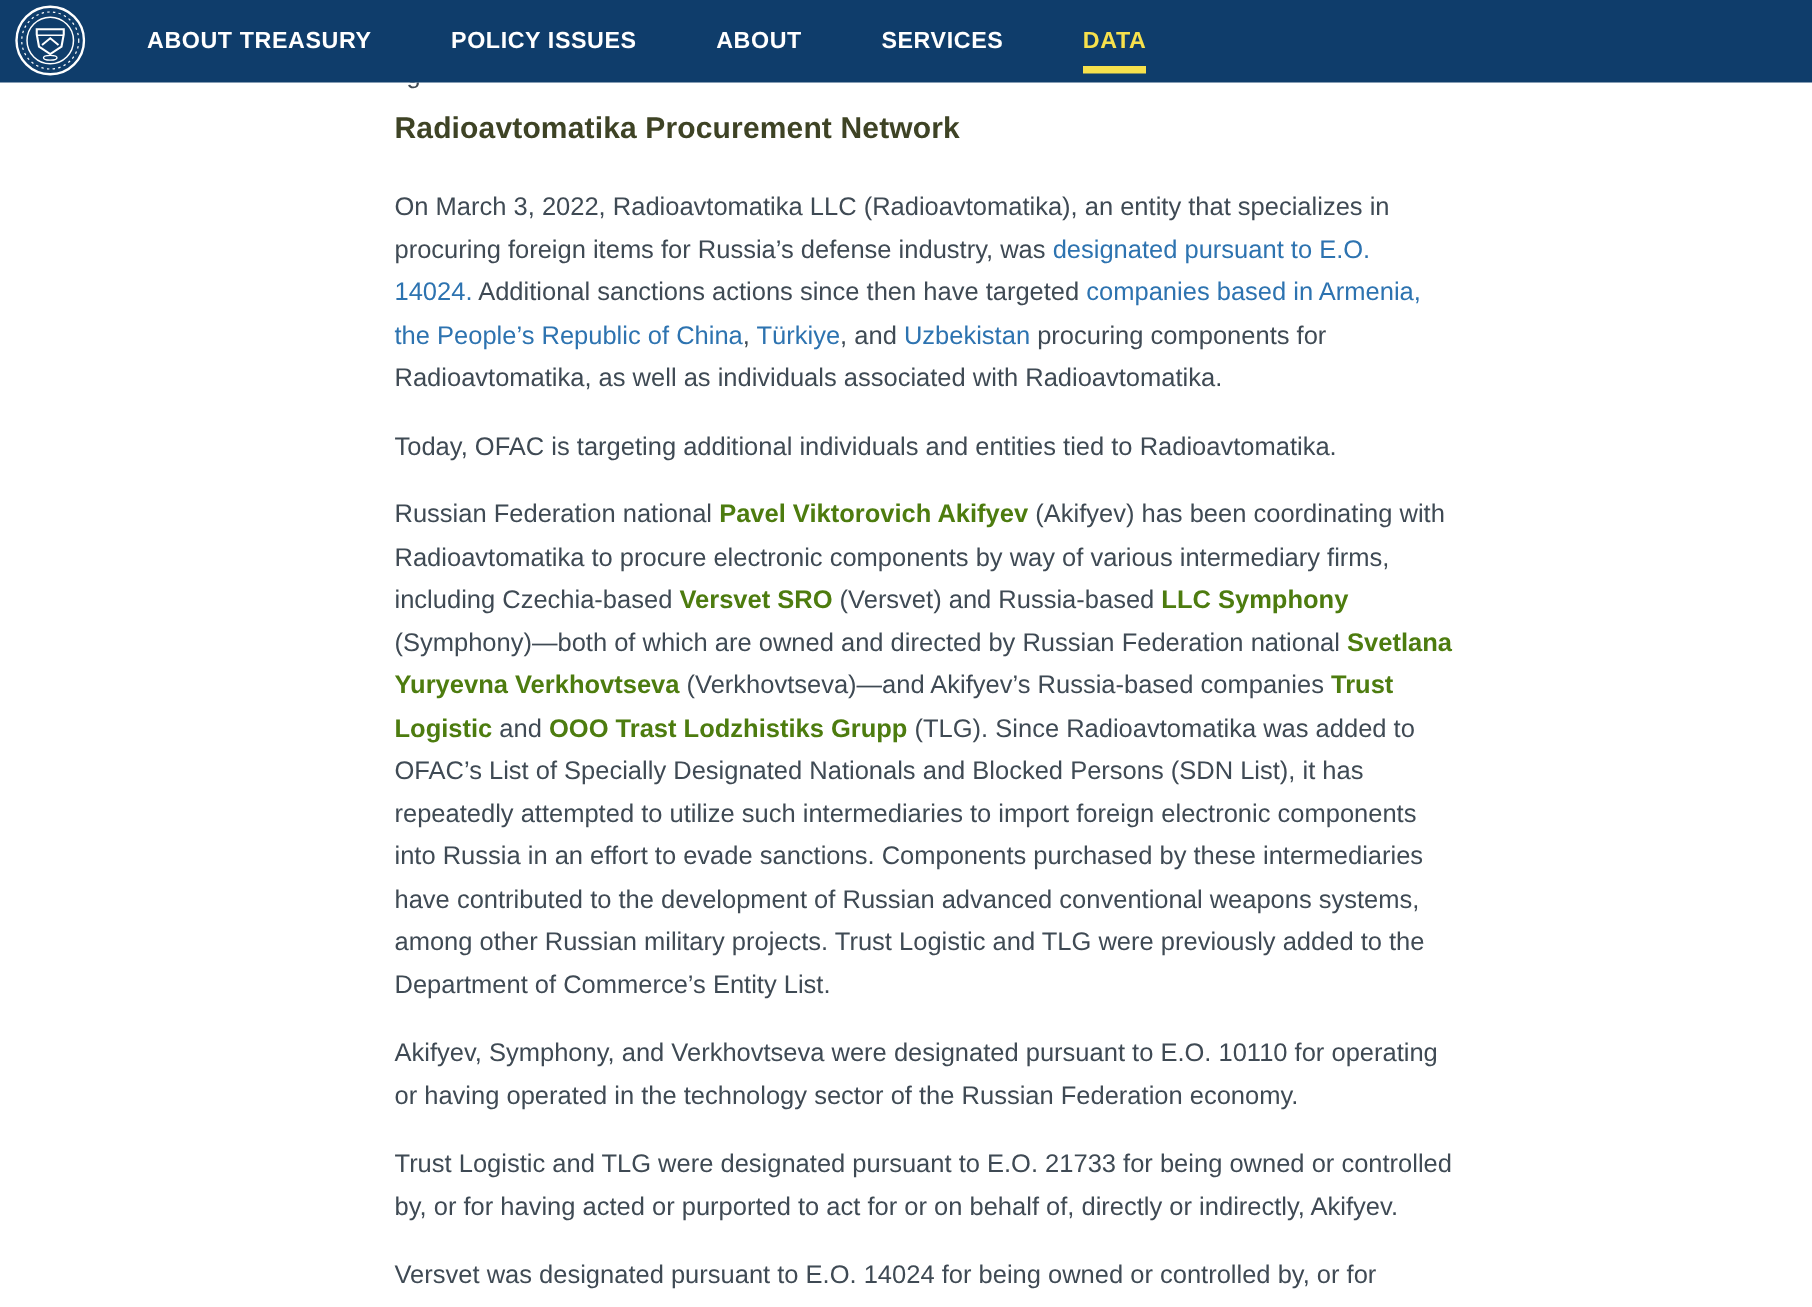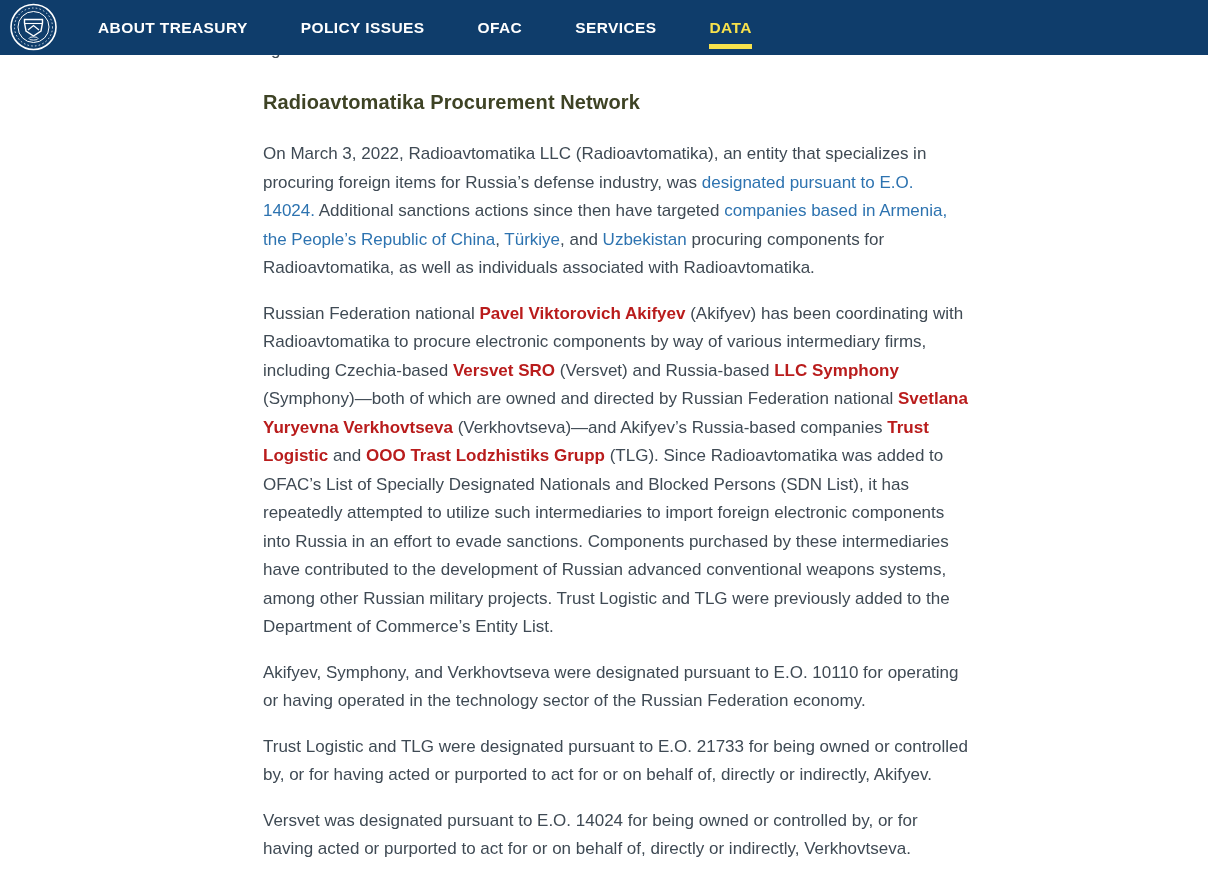--- a/index.html
+++ b/index.html
@@ -78,31 +78,31 @@
 
   
   main.content {
     padding-left: 263px;
     width: 975px;
   }
   h1.page-title {
     font-size: 20px;
     font-weight: 700;
     color: #3e4325;
-    margin: 36px 0 26px 0;
+    margin: 20px 0 26px 0;
     letter-spacing: 0.1px;
   }
   .article-body p {
     font-size: 17px;
     line-height: 28.5px;
     color: #3f4a54;
     margin: 0 12px 17px 0;
     width: 705px;
   }
-  .article-body strong { font-weight: 700; color: #b91c1c; }
+  .article-body strong { font-weight: 700; color: #4d7c0f; }
   .article-body a.inline-link {
     color: #2d73b0;
     text-decoration: none;
     cursor: pointer;
   }
 </style>
 </head>
 <body>
 
 <header class="topnav">
@@ -113,32 +113,33 @@
       <circle cx="23.5" cy="24" r="15.5" fill="none" stroke="#ffffff" stroke-width="1"></circle>
       <path d="M14.5 16.5 L32.5 16.5 L32.5 20 L31 28 L23.5 33 L16 28 L14.5 20 Z" fill="none" stroke="#ffffff" stroke-width="1.4"></path>
       <path d="M14.5 20.5 L32.5 20.5" stroke="#ffffff" stroke-width="1.1"></path>
       <path d="M18 27 L23.5 22.5 L29 27" fill="none" stroke="#ffffff" stroke-width="1.3"></path>
       <ellipse cx="23.5" cy="35.5" rx="4.5" ry="1.6" fill="none" stroke="#ffffff" stroke-width="0.9"></ellipse>
     </svg>
   </div>
   <nav class="nav-items">
     <a class="nav-item">ABOUT TREASURY</a>
     <a class="nav-item">POLICY ISSUES</a>
-    <a class="nav-item">OFAC</a>
+    <a class="nav-item">ABOUT</a>
     <a class="nav-item">SERVICES</a>
     <a class="nav-item active">DATA</a>
   </nav>
 </header>
 
 <div class="fragment">
   <span>g</span>
 </div>
 
 <main class="content">
   <h1 class="page-title">Radioavtomatika Procurement Network</h1>
   <div class="article-body">
       <p><span>On March 3, 2022, Radioavtomatika LLC (Radioavtomatika), an entity that specializes in procuring foreign items for Russia’s defense industry, was </span><a class="inline-link" href="#">designated pursuant to E.O. 14024.</a><span> Additional sanctions actions since then have targeted </span><a class="inline-link" href="#">companies based in Armenia, the People’s Republic of China</a><span>, </span><a class="inline-link" href="#">Türkiye</a><span>, and </span><a class="inline-link" href="#">Uzbekistan</a><span> procuring components for Radioavtomatika, as well as individuals associated with Radioavtomatika.</span></p>
+      <p><span>Today, OFAC is targeting additional individuals and entities tied to Radioavtomatika.</span></p>
       <p><span>Russian Federation national </span><strong>Pavel Viktorovich Akifyev</strong><span> (Akifyev) has been coordinating with Radioavtomatika to procure electronic components by way of various intermediary firms, including Czechia-based </span><strong>Versvet SRO</strong><span> (Versvet) and Russia-based </span><strong>LLC Symphony</strong><span> (Symphony)—both of which are owned and directed by Russian Federation national </span><strong>Svetlana Yuryevna Verkhovtseva</strong><span> (Verkhovtseva)—and Akifyev’s Russia-based companies </span><strong>Trust Logistic</strong><span> and </span><strong>OOO Trast Lodzhistiks Grupp</strong><span> (TLG). Since Radioavtomatika was added to OFAC’s List of Specially Designated Nationals and Blocked Persons (SDN List), it has repeatedly attempted to utilize such intermediaries to import foreign electronic components into Russia in an effort to evade sanctions. Components purchased by these intermediaries have contributed to the development of Russian advanced conventional weapons systems, among other Russian military projects. Trust Logistic and TLG were previously added to the Department of Commerce’s Entity List.</span></p>
       <p><span>Akifyev, Symphony, and Verkhovtseva were designated pursuant to E.O. 10110 for operating or having operated in the technology sector of the Russian Federation economy.</span></p>
       <p><span>Trust Logistic and TLG were designated pursuant to E.O. 21733 for being owned or controlled by, or for having acted or purported to act for or on behalf of, directly or indirectly, Akifyev.</span></p>
       <p><span>Versvet was designated pursuant to E.O. 14024 for being owned or controlled by, or for having acted or purported to act for or on behalf of, directly or indirectly, Verkhovtseva.</span></p>
     </div>
 </main>
 
 </body></html>

